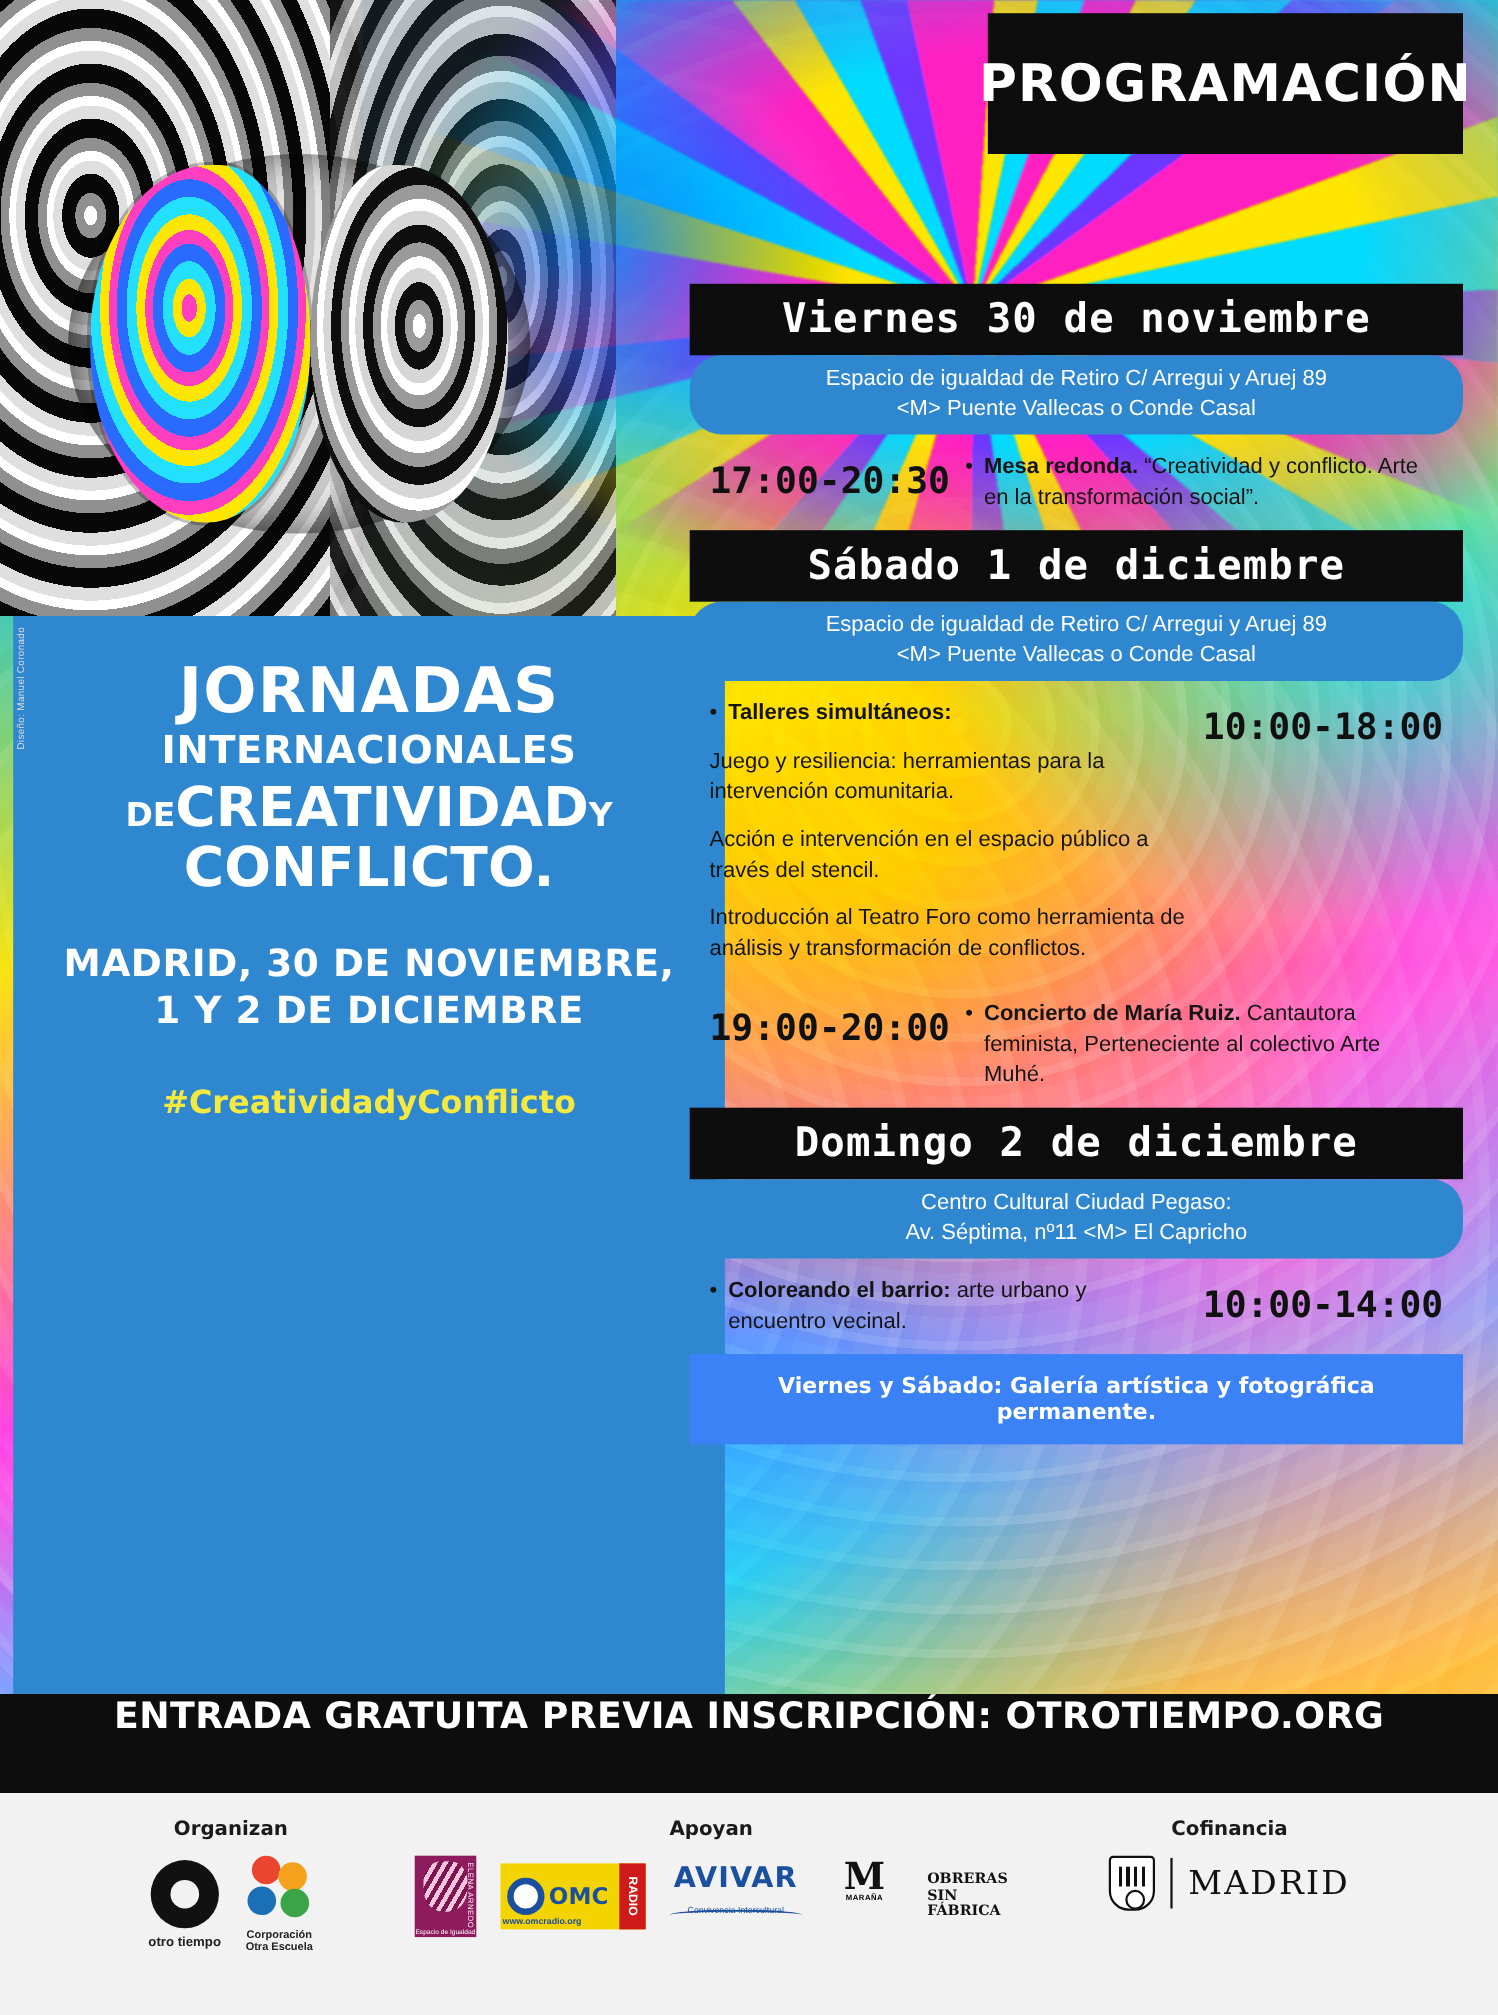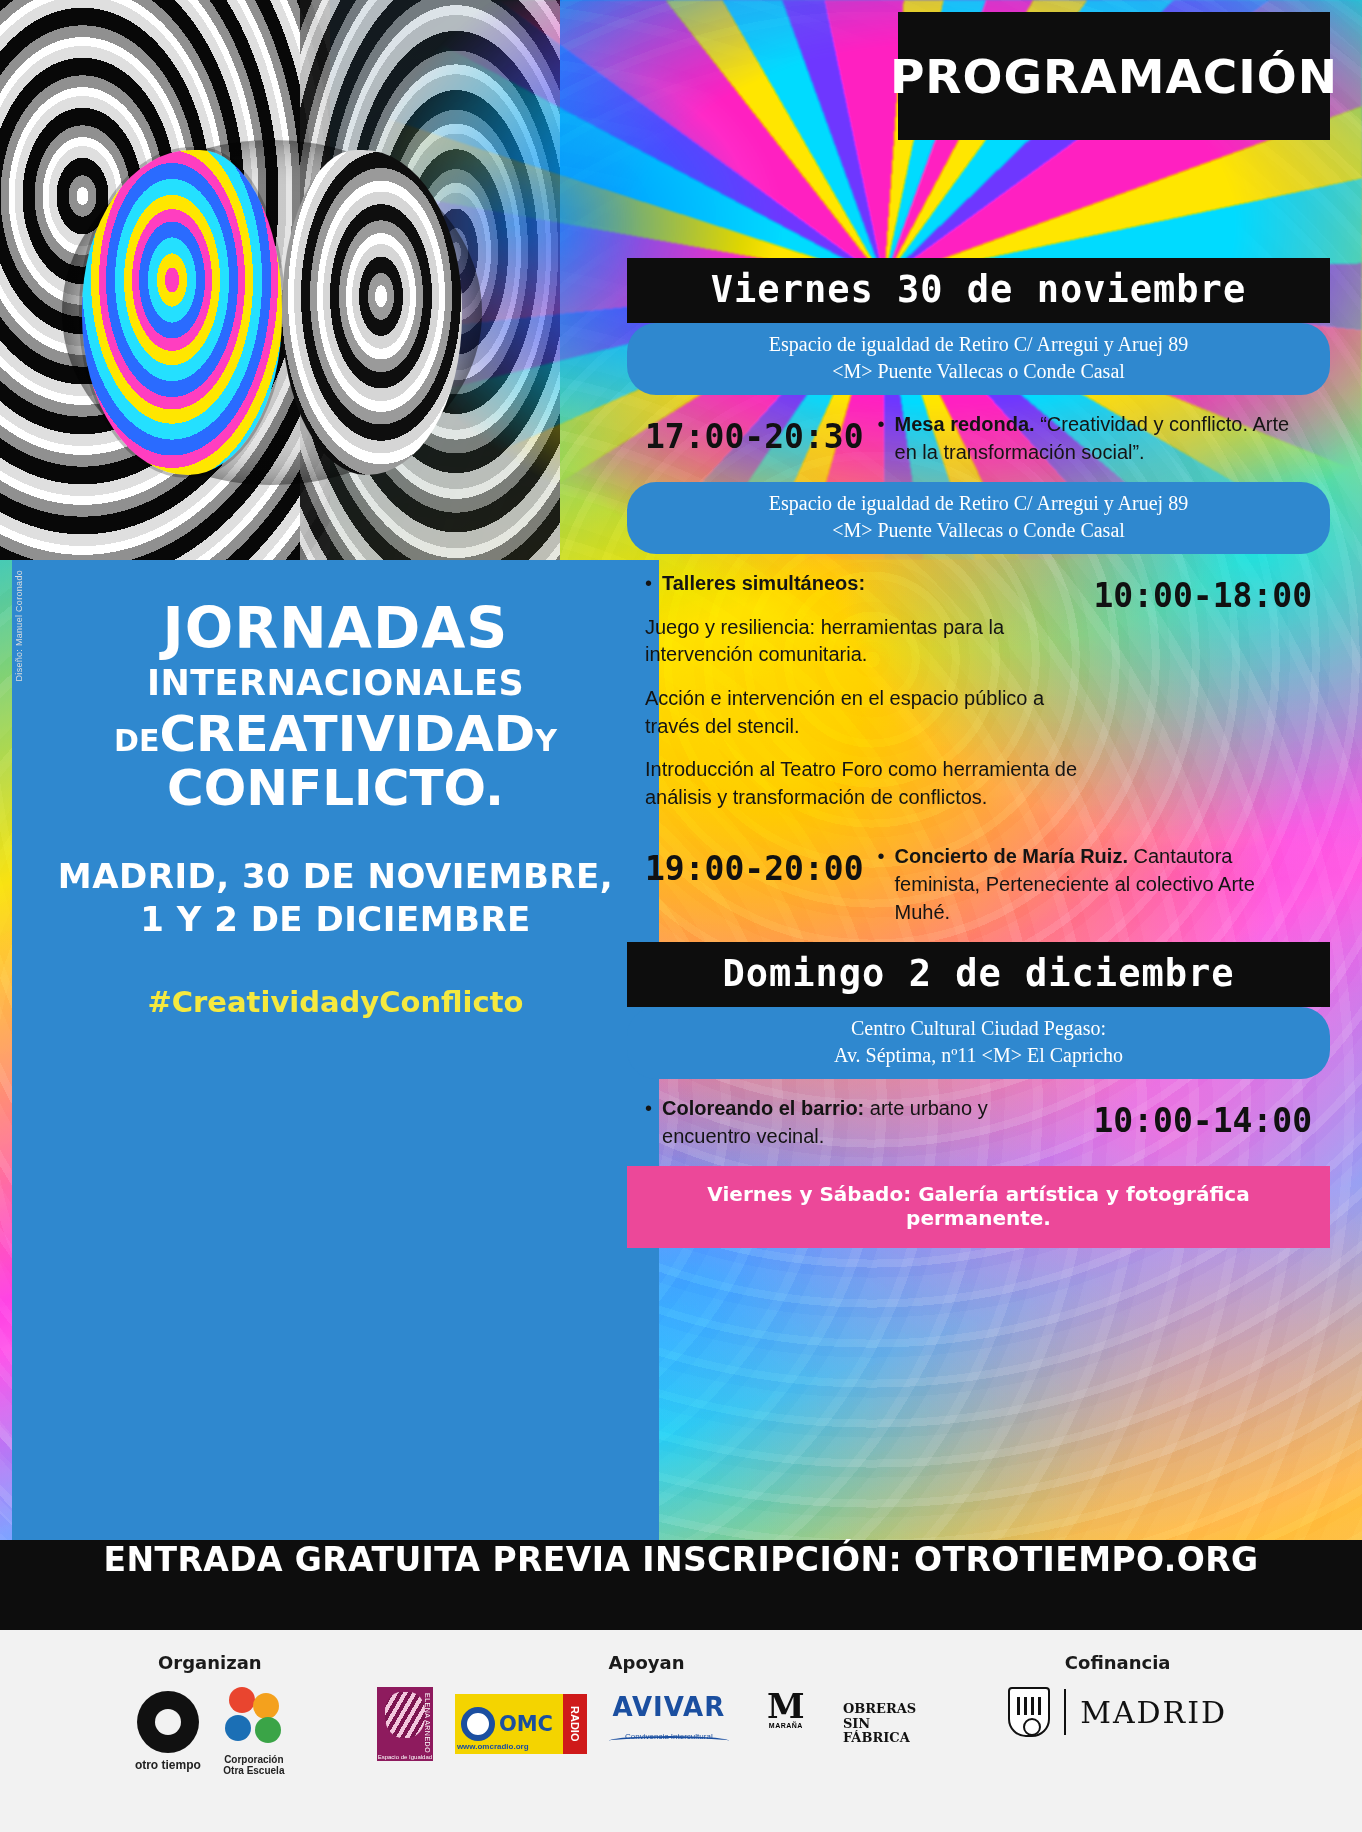--- a/index.html
+++ b/index.html
@@ -144,21 +144,21 @@
   .prog-col { position: absolute; left: 627px; top: 258px; width: 703px; }
 
   .day-bar {
     background: #0d0d0d; color: #fff; text-align: center;
     font-family: "DejaVu Sans Mono", monospace;
     font-weight: 700; font-size: 37px; letter-spacing: 1px;
     padding: 10px 0 12px;
   }
   .venue-bar {
     background: #2f88cf; color: #ffffff; text-align: center;
-    font-family: Liberation Serif, serif;
+    font-family: Liberation Sans, sans-serif;
     font-size: 20px; line-height: 1.35; padding: 8px 14px 10px; border-radius: 29px;
   }
 
   .session {
     position: relative; padding: 16px 18px 16px 18px;
     display: flex; gap: 14px; align-items: flex-start;
   }
   .session.flip { flex-direction: row-reverse; }
   .time {
     font-family: "DejaVu Sans Mono", monospace;
@@ -166,21 +166,21 @@
     white-space: nowrap; flex: 0 0 auto; padding-top: 6px;
   }
   .sess-body { flex: 1 1 auto; color: #141414; font-size: 20px; line-height: 1.38; }
   .bullet-row { display: flex; gap: 10px; }
   .dot { font-size: 20px; line-height: 1.38; }
   .sess-body b { font-weight: 700; }
   .para { margin-top: 16px; }
   .para:first-child { margin-top: 0; }
 
   .footer-note {
-    background: #ec4899; color: #ffffff;
+    background: #3b82f6; color: #ffffff;
     font-family: "DejaVu Sans", sans-serif;
     font-weight: 700; font-size: 20px; text-align: center;
     padding: 16px 10px 18px;
   }
 
   
   .entrada-bar {
     position: absolute; left: 0; top: 1540px; width: 1362px; height: 90px;
     background: #0d0d0d; color: #fff;
     display: flex; align-items: flex-start; justify-content: center;
@@ -337,20 +337,21 @@
       <div class="sess-body">
         <div class="bullet-row">
           <span class="dot">•</span>
           <div>
             <b>Mesa redonda.</b><span> “Creatividad y conflicto. Arte en la transformación social”.</span>
           </div>
         </div>
       </div>
     </div>
 
+    <div class="day-bar">Sábado 1 de diciembre</div>
     <div class="venue-bar" style="white-space:pre-line">Espacio de igualdad de Retiro C/ Arregui y Aruej 89
 &lt;M&gt; Puente Vallecas o Conde Casal</div>
     <div class="session flip">
       <div class="time">10:00-18:00</div>
       <div class="sess-body">
         <div class="bullet-row">
           <span class="dot">•</span>
           <div><b>Talleres simultáneos:</b></div>
         </div>
         <div class="para">Juego y resiliencia: herramientas para la intervención comunitaria.</div>

